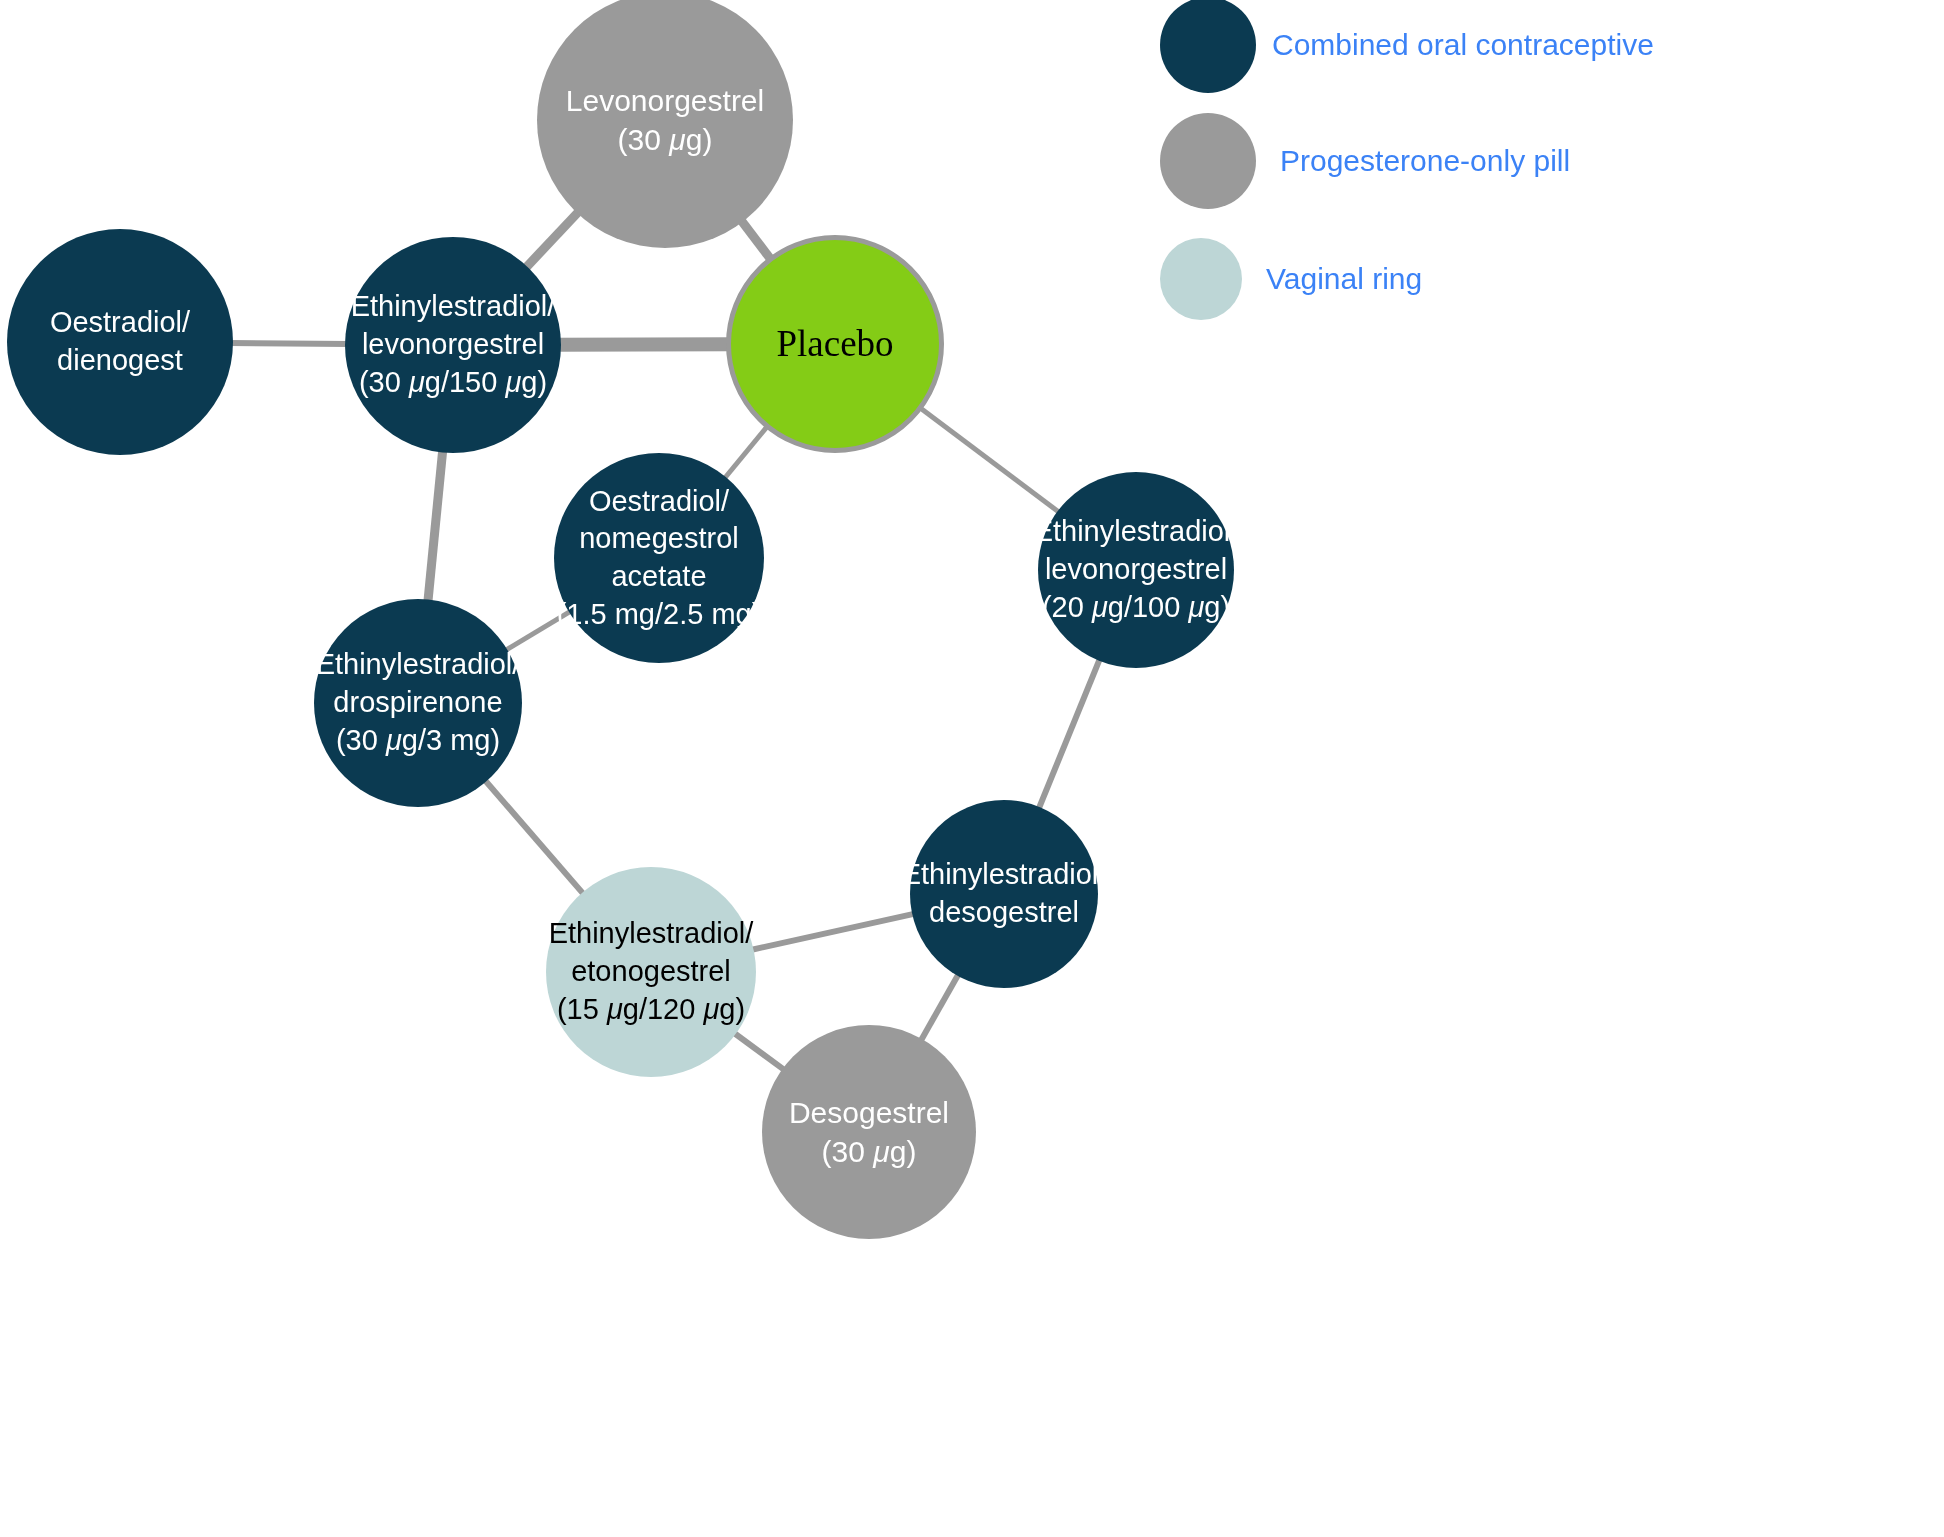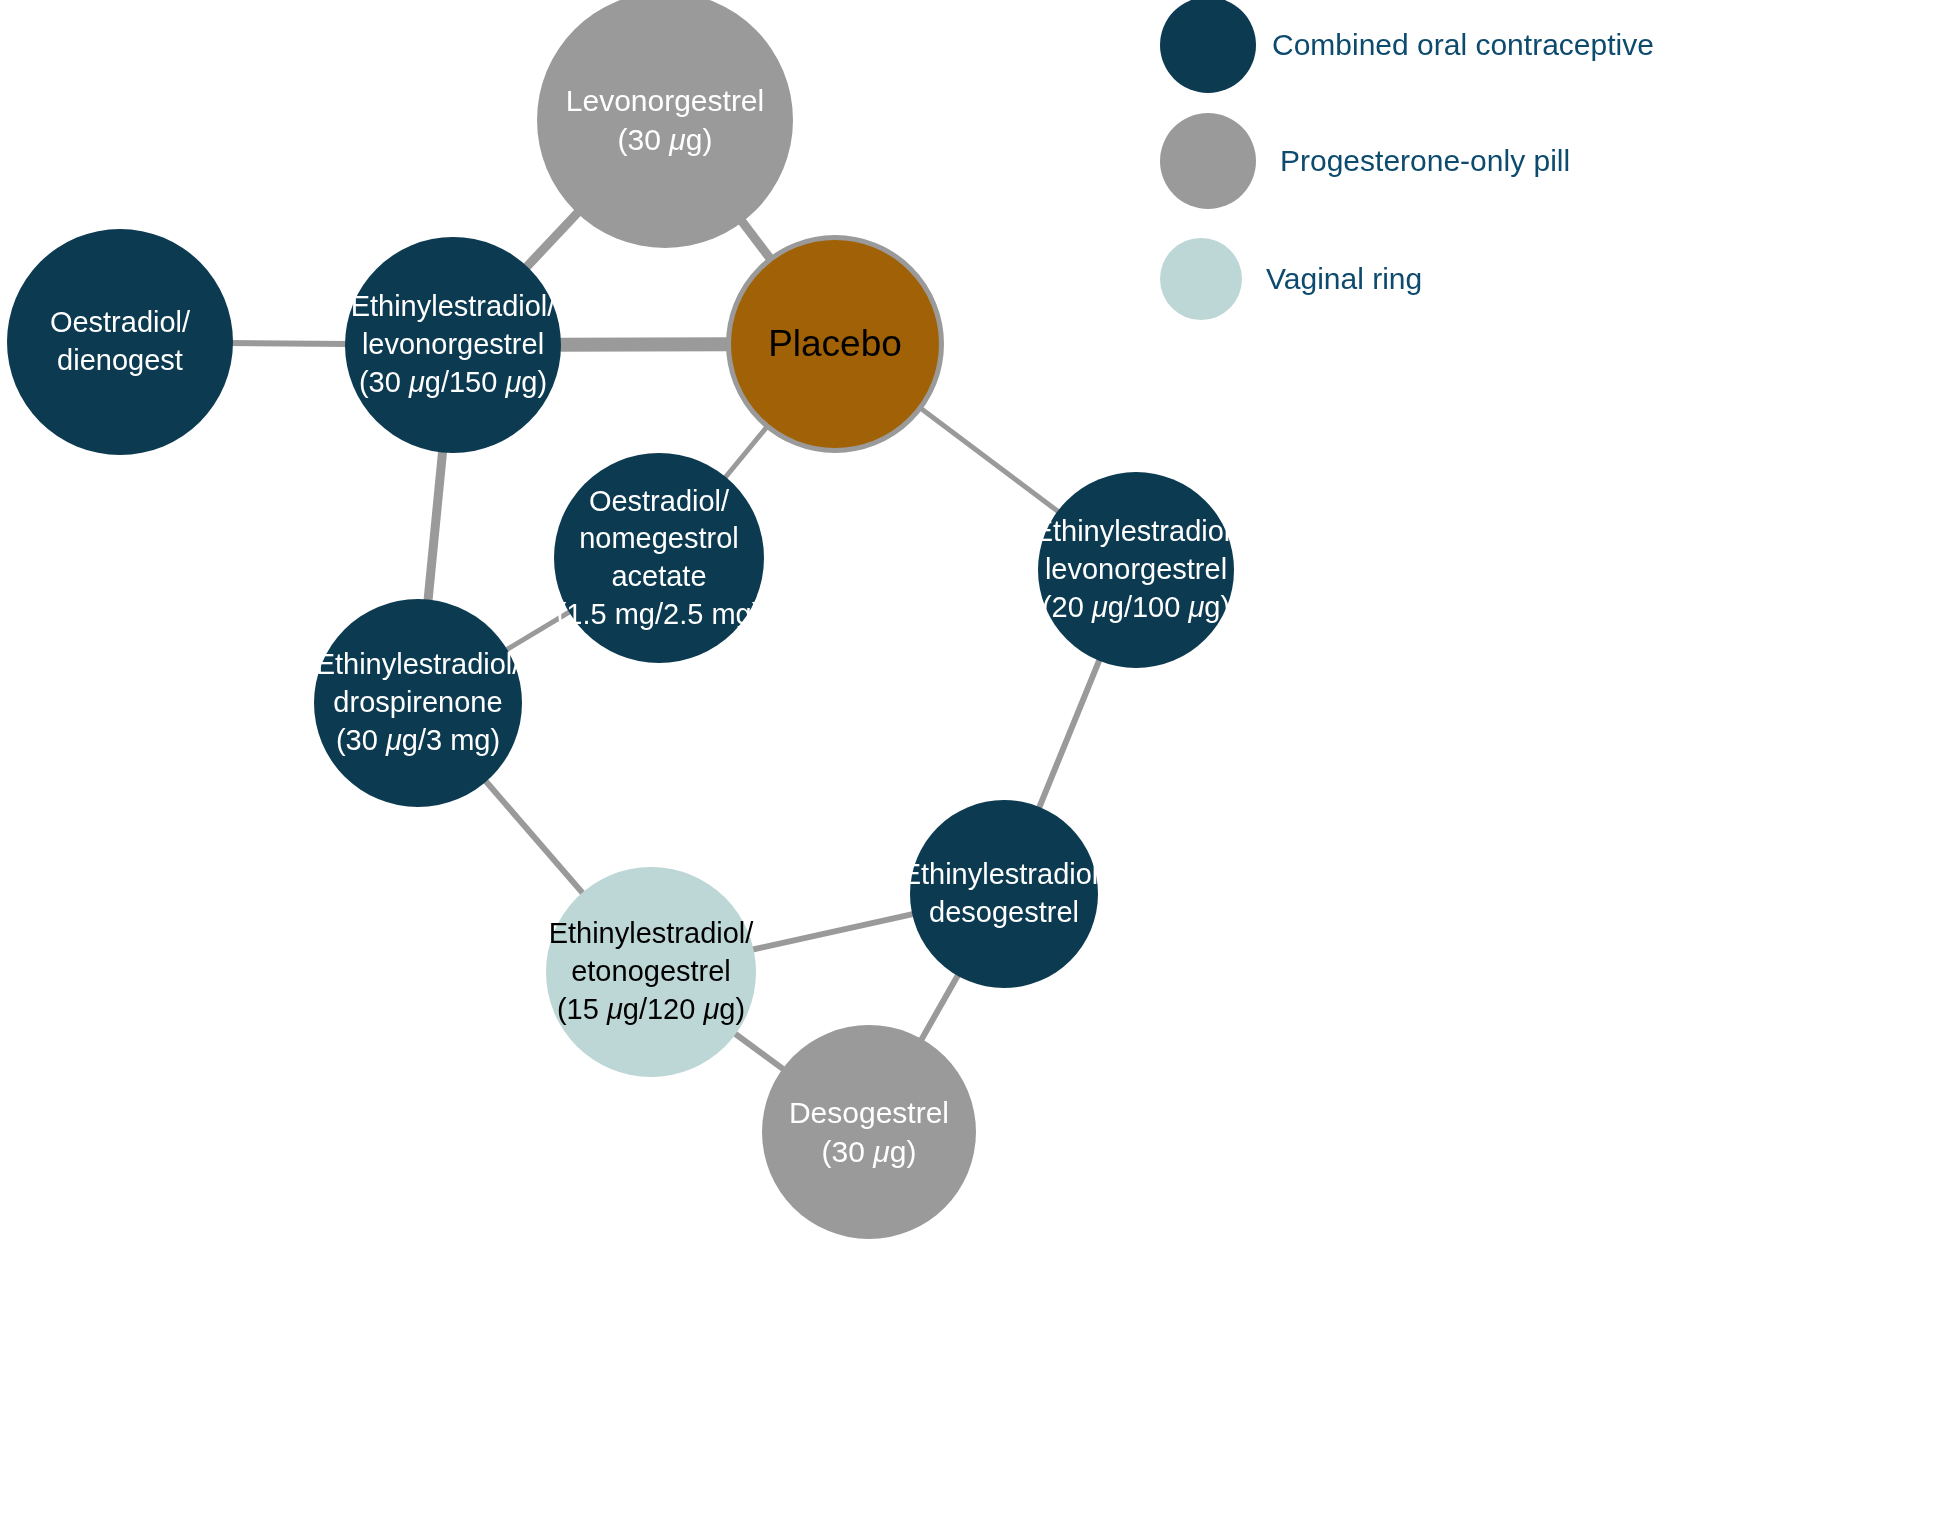--- a/index.html
+++ b/index.html
@@ -52,21 +52,21 @@
     position: absolute;
     display: flex;
     align-items: center;
   }
   .legend-swatch {
     border-radius: 50%;
     flex: 0 0 auto;
   }
   .legend-text {
     font-size: 30px;
-    color: #0c4a6e;
+    color: #3b82f6;
     white-space: nowrap;
   }
   .ital {
     font-style: italic;
   }
 </style>
 </head>
 <body>
 
 <div id="canvas">
@@ -90,21 +90,21 @@
         <span class="nlabel">Levonorgestrel</span>
         <span class="ndose">(30 <span class="ital">μ</span>g)</span>
       </div>
       <div class="node" style="left: 7px; top: 229px; width: 226px; height: 226px; background: rgb(11, 58, 81); color: rgb(255, 255, 255); font-size: 29px;">
         <span class="nlabel">Oestradiol/<br>dienogest</span>
       </div>
       <div class="node" style="left: 345px; top: 237px; width: 216px; height: 216px; background: rgb(11, 58, 81); color: rgb(255, 255, 255); font-size: 29px;">
         <span class="nlabel">Ethinylestradiol/<br>levonorgestrel</span>
         <span class="ndose">(30 <span class="ital">μ</span>g/150 <span class="ital">μ</span>g)</span>
       </div>
-      <div class="node" style="left: 726px; top: 235px; width: 218px; height: 218px; background: #a16207; color: rgb(0, 0, 0); font-size: 37px; border: 5px solid rgb(154, 154, 154);">
+      <div class="node" style="left: 726px; top: 235px; width: 218px; height: 218px; background: #84cc16; color: rgb(0, 0, 0); font-size: 37px; border: 5px solid rgb(154, 154, 154); font-family: Liberation Serif, serif;">
         <span class="nlabel">Placebo</span>
       </div>
       <div class="node" style="left: 554px; top: 453px; width: 210px; height: 210px; background: rgb(11, 58, 81); color: rgb(255, 255, 255); font-size: 29px;">
         <span class="nlabel">Oestradiol/<br>nomegestrol<br>acetate</span>
         <span class="ndose">(1.5 mg/2.5 mg)</span>
       </div>
       <div class="node" style="left: 1038px; top: 472px; width: 196px; height: 196px; background: rgb(11, 58, 81); color: rgb(255, 255, 255); font-size: 29px;">
         <span class="nlabel">Ethinylestradiol/<br>levonorgestrel</span>
         <span class="ndose">(20 <span class="ital">μ</span>g/100 <span class="ital">μ</span>g)</span>
       </div>

